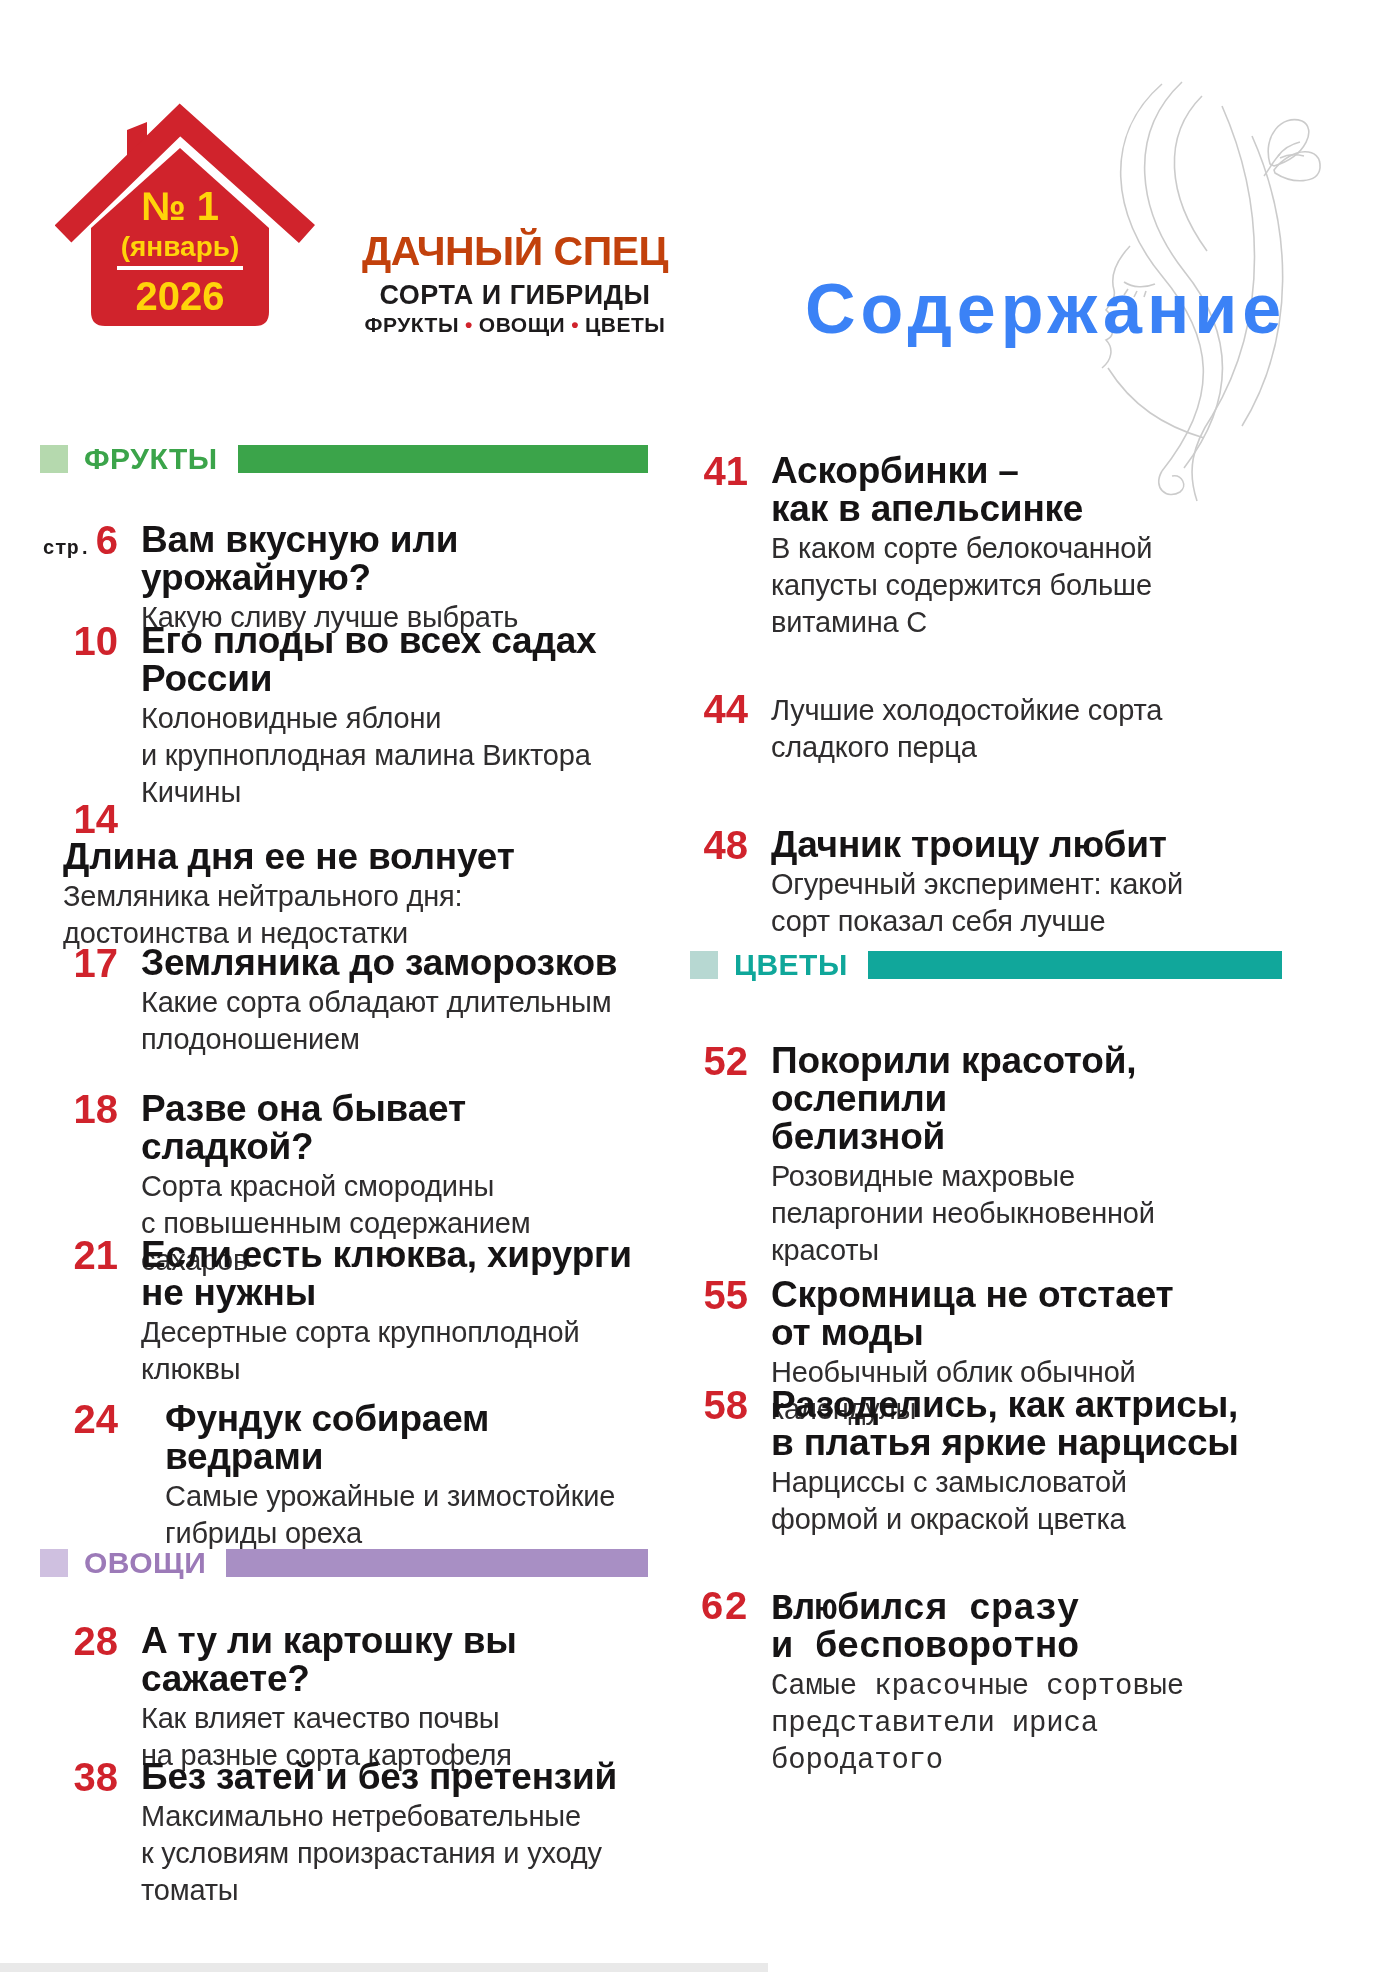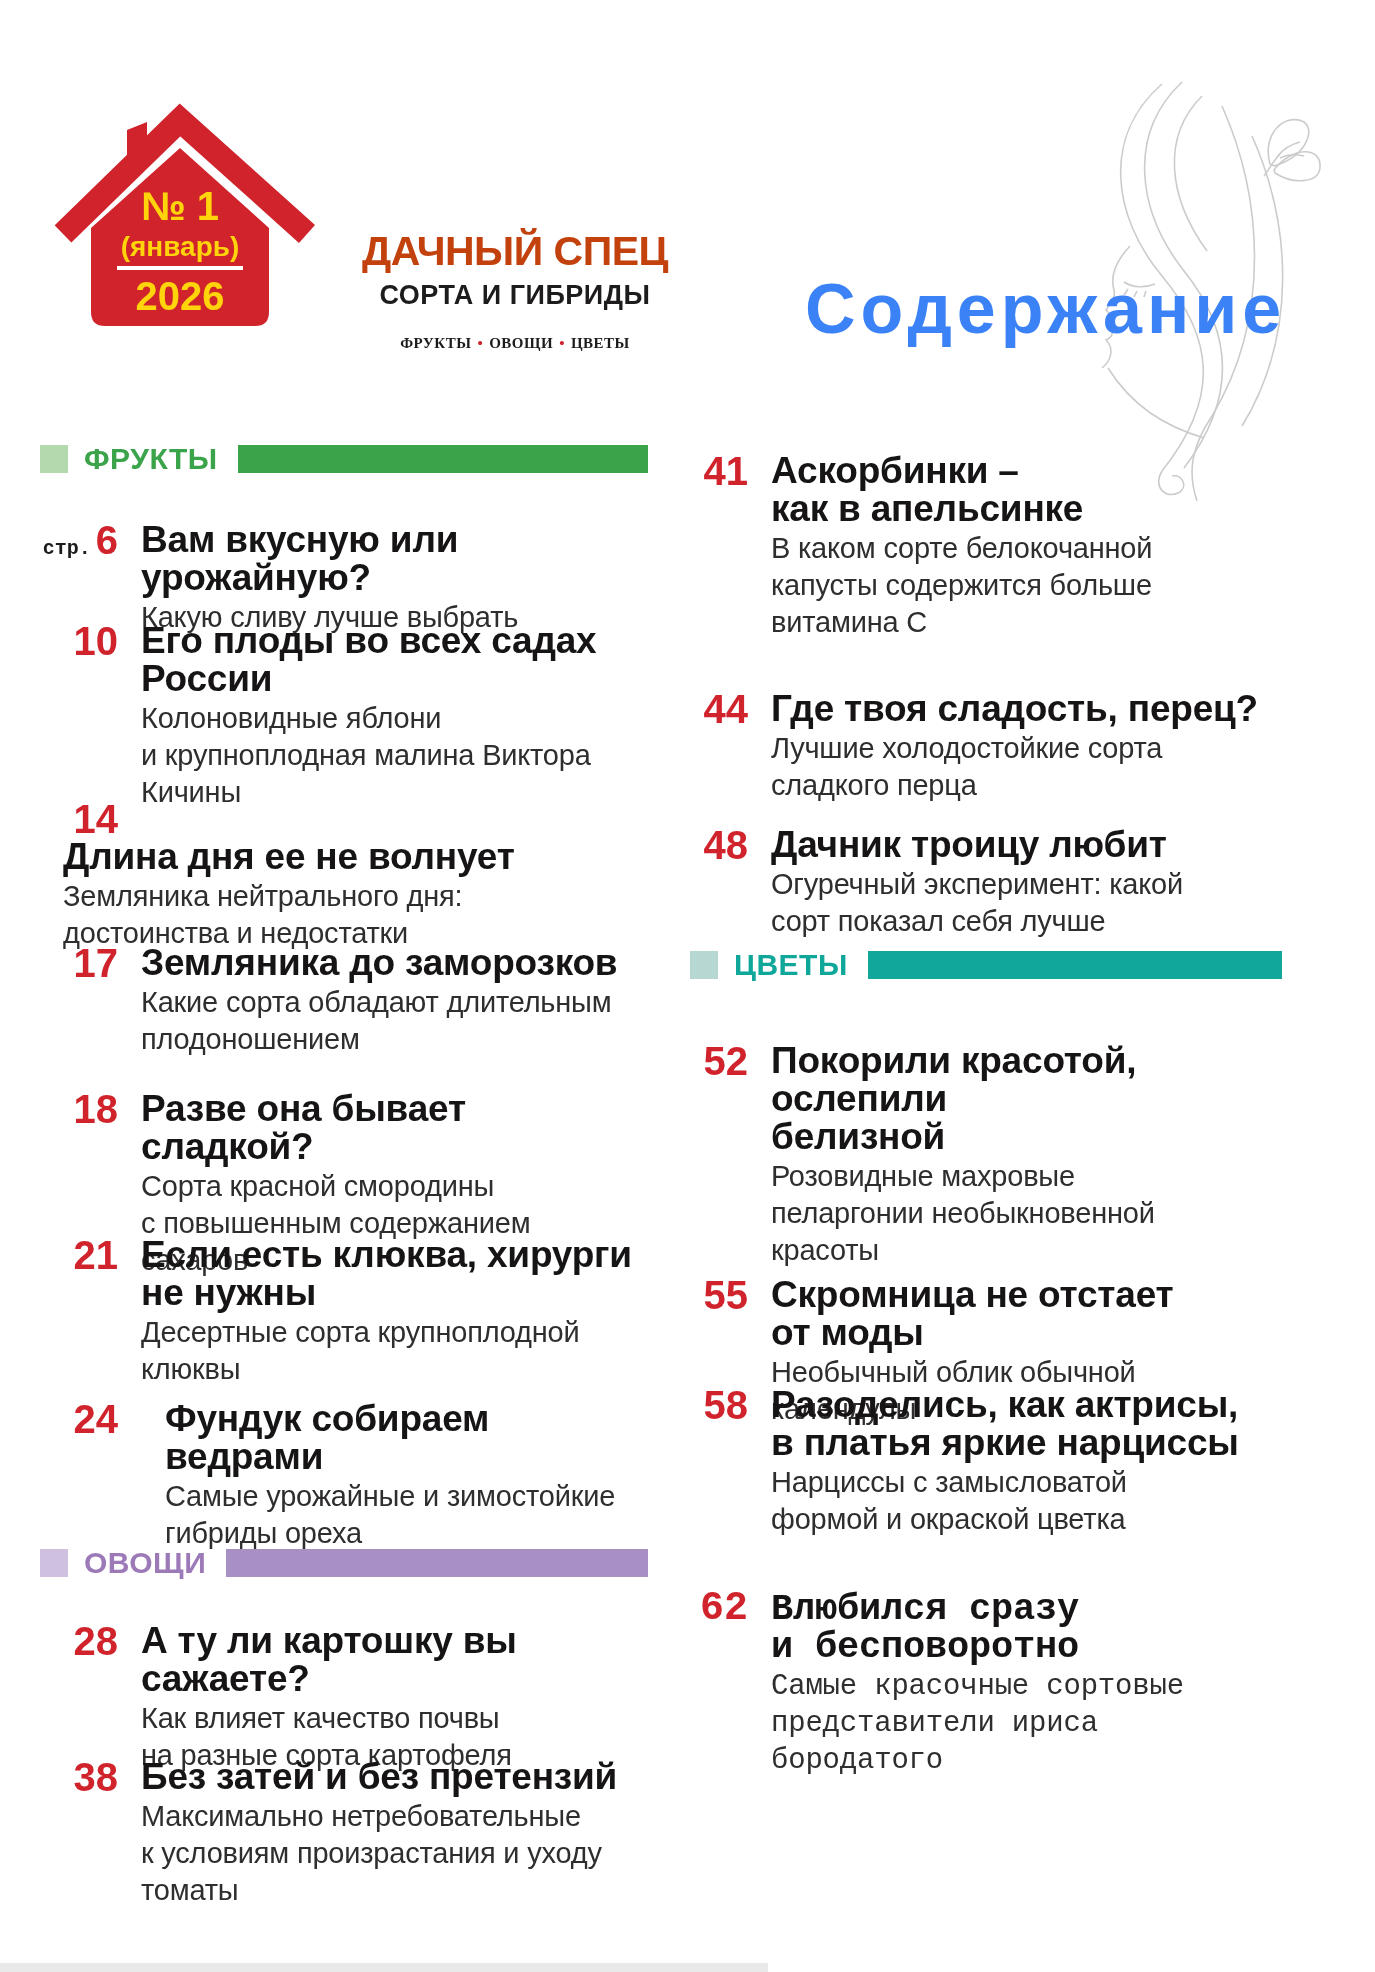--- a/index.html
+++ b/index.html
@@ -9,21 +9,21 @@
     background:#ffffff;
     font-family:"Liberation Sans", sans-serif;
     overflow:hidden;
     margin:0 auto;
   }
   
   .logo-box{position:absolute;left:55px;top:96px;width:260px;height:246px;}
   .mag-title-block{position:absolute;left:348px;top:230px;width:334px;text-align:center;}
   .mag-title{font-size:41px;font-weight:800;color:#c2410c;letter-spacing:-0.5px;line-height:1.05;}
   .mag-subtitle{font-size:27px;font-weight:800;color:#1d1b1c;margin-top:7px;letter-spacing:0.5px;}
-  .mag-tagline{font-size:15px;font-weight:800;color:#1d1b1c;margin-top:24px;letter-spacing:0.5px;font-family:Liberation Serif, serif;}
+  .mag-tagline{font-size:21px;font-weight:800;color:#1d1b1c;margin-top:2px;letter-spacing:0.5px;}
   .mag-tagline .dot{color:#d0232c;padding:0 6px;}
   .contents-heading{
     position:absolute;left:805px;top:269px;width:560px;
     font-size:70px;font-weight:700;color:#3b82f6;letter-spacing:5px;z-index:2;
   }
   .line-art{position:absolute;left:1012px;top:76px;width:348px;height:436px;z-index:1;opacity:.85;}
   
   .sec{position:absolute;display:flex;align-items:center;height:30px;}
   .sec .sq{width:28px;height:28px;flex:none;margin-right:16px;}
   .sec .lbl{font-size:30px;font-weight:800;letter-spacing:0.5px;line-height:30px;flex:none;}
@@ -192,21 +192,20 @@
 как в апельсинке</div>
         <div class="sub">В каком сорте белокочанной
 капусты содержится больше
 витамина С</div>
       </div>
   </div>
 
   <div class="item col-r" style="top:690px;">
     <div class="pg">44</div>
     <div class="txt">
-        <div class="title">Где твоя сладость, перец?</div>
         <div class="sub">Лучшие холодостойкие сорта
 сладкого перца</div>
       </div>
   </div>
 
   <div class="item col-r" style="top:826px;">
     <div class="pg">48</div>
     <div class="txt">
         <div class="title">Дачник троицу любит</div>
         <div class="sub">Огуречный эксперимент: какой

